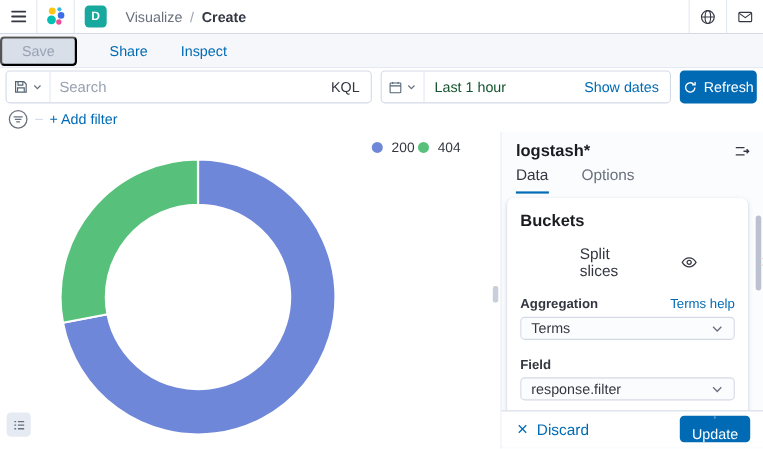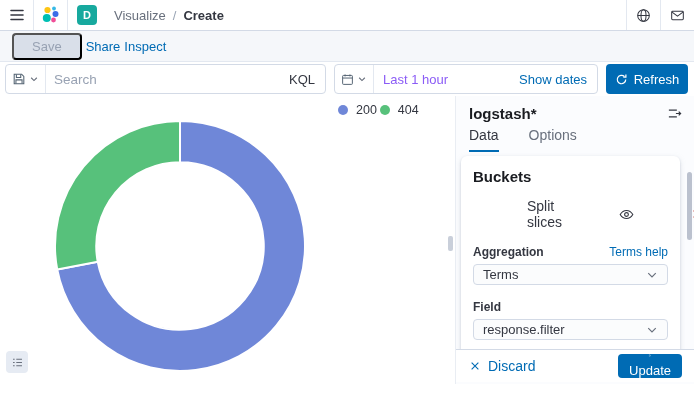--- a/index.html
+++ b/index.html
@@ -14,38 +14,38 @@
   .space-badge { width:20px; height:20px; border-radius:4px; background:#17a99e; color:#fff;
                  font-size:11px; font-weight:bold; display:flex; align-items:center; justify-content:center; align-self:center; }
   .space-wrap { width:38px; display:flex; justify-content:center; }
   .crumbs { display:flex; align-items:center; gap:7px; font-size:13px; margin-left:8px; }
   .crumb-muted { color:#69707D; cursor:pointer; }
   .crumb-sep { color:#9aa5b5; }
   .crumb-current { color:#343741; font-weight:600; }
   .hdr-right { margin-left:auto; display:flex; align-items:stretch; }
 
   
-  .toolbar { height:31px; background:#f5f7fa; border-bottom:1px solid #e3e8f0; display:flex; align-items:center; padding-left:12px; }
+  .toolbar { height:31px; background:#f5f7fa; border-bottom:1px solid #e3e8f0; display:flex; align-items:center; padding-left:0; }
   .btn-disabled { background:#d9dfe9; color:#98a2b3; border-radius:4px; font-size:13px; padding:4px 18px; cursor:default; }
-  .tb-link { color:#006BB4; font-size:13px; margin-left:4px; cursor:pointer; }
+  .tb-link { color:#006BB4; font-size:13px; margin-left:30px; cursor:pointer; }
 
   
   .query-row { height:34px; display:flex; align-items:center; padding:0 6px 0 5px; gap:8px; background:#fff; }
   .ctl-group { display:flex; align-items:center; height:30px; border:1px solid #d3dae6; border-radius:4px; background:#fff; overflow:hidden; }
   .q-group { flex:1; }
   .addon { display:flex; align-items:center; gap:3px; padding:0 6px; height:100%; border-right:1px solid #e3e8f0; cursor:pointer; }
   .q-input { flex:1; border:none; outline:none; font-size:13.5px; padding:0 8px; color:#343741; font-family:inherit; background:transparent; }
   .q-input::placeholder { color:#98a2b3; }
   .kql { font-size:13px; color:#343741; padding:0 10px; cursor:pointer; }
   .date-group { width:264px; }
-  .date-val { flex:1; font-size:13px; padding-left:9px; color:#8b5cf6; cursor:pointer; }
+  .date-val { flex:1; font-size:13px; padding-left:9px; color:#14532d; cursor:pointer; }
   .show-dates { font-size:13px; color:#006BB4; padding-right:10px; cursor:pointer; white-space:nowrap; }
   .btn-primary { background:#006BB4; color:#fff; border:none; border-radius:4px; display:flex; align-items:center;
                  justify-content:center; gap:6px; font-size:13px; font-family:inherit; cursor:pointer; }
-  .refresh-btn { width:82px; height:30px; }
+  .refresh-btn { width:70px; height:30px; }
 
   
   .filter-row { height:24px; display:flex; align-items:center; gap:6px; padding-left:7px; background:#fff; }
   .dash { width:7px; height:1px; background:#d3dae6; }
   .add-filter { color:#006BB4; font-size:13px; cursor:pointer; }
 
   
   .content { display:flex; height:288px; }
   .chart-area { flex:1; position:relative; background:#fff; }
   #donut-svg { position:absolute; left:52px; top:22px; }
@@ -167,20 +167,28 @@
     </div>
     <button class="btn-primary refresh-btn">
       <svg width="13" height="13" viewBox="0 0 16 16">
         <path d="M13.2 8a5.2 5.2 0 1 1-1.6-3.75" fill="none" stroke="#fff" stroke-width="1.5"></path>
         <path d="M13.4 1.8v3.2h-3.2" fill="none" stroke="#fff" stroke-width="1.5"></path>
       </svg>
       <span>Refresh</span>
     </button>
   </div>
 
+  <div class="filter-row">
+    <svg width="19" height="19" viewBox="0 0 20 20" style="cursor:pointer">
+      <circle cx="10" cy="10" r="8.4" fill="none" stroke="#69707D" stroke-width="1.2"></circle>
+      <path d="M6 7.6h8M7.3 10h5.4M8.6 12.4h2.8" stroke="#69707D" stroke-width="1.2" stroke-linecap="round"></path>
+    </svg>
+    <span class="dash"></span>
+    <span class="add-filter">+ Add filter</span>
+  </div>
 
   <div class="content">
 
     <div class="chart-area">
       <div id="donut">
           <svg width="256" height="256" id="donut-svg">
             <path d="M128 3 A125 125 0 1 1 5.214093658913939 151.42266432321568 L45.73344275147234 143.69318509655452 A83.75 83.75 0 1 0 128 44.25 Z" fill="#6f87d8" stroke="#fff" stroke-width="2" stroke-linejoin="round"></path>
             <path d="M5.214093658913939 151.42266432321568 A125 125 0 0 1 127.99999999999997 3 L127.99999999999999 44.25 A83.75 83.75 0 0 0 45.73344275147234 143.69318509655452 Z" fill="#57c17b" stroke="#fff" stroke-width="2" stroke-linejoin="round"></path>
           </svg>
         </div>

